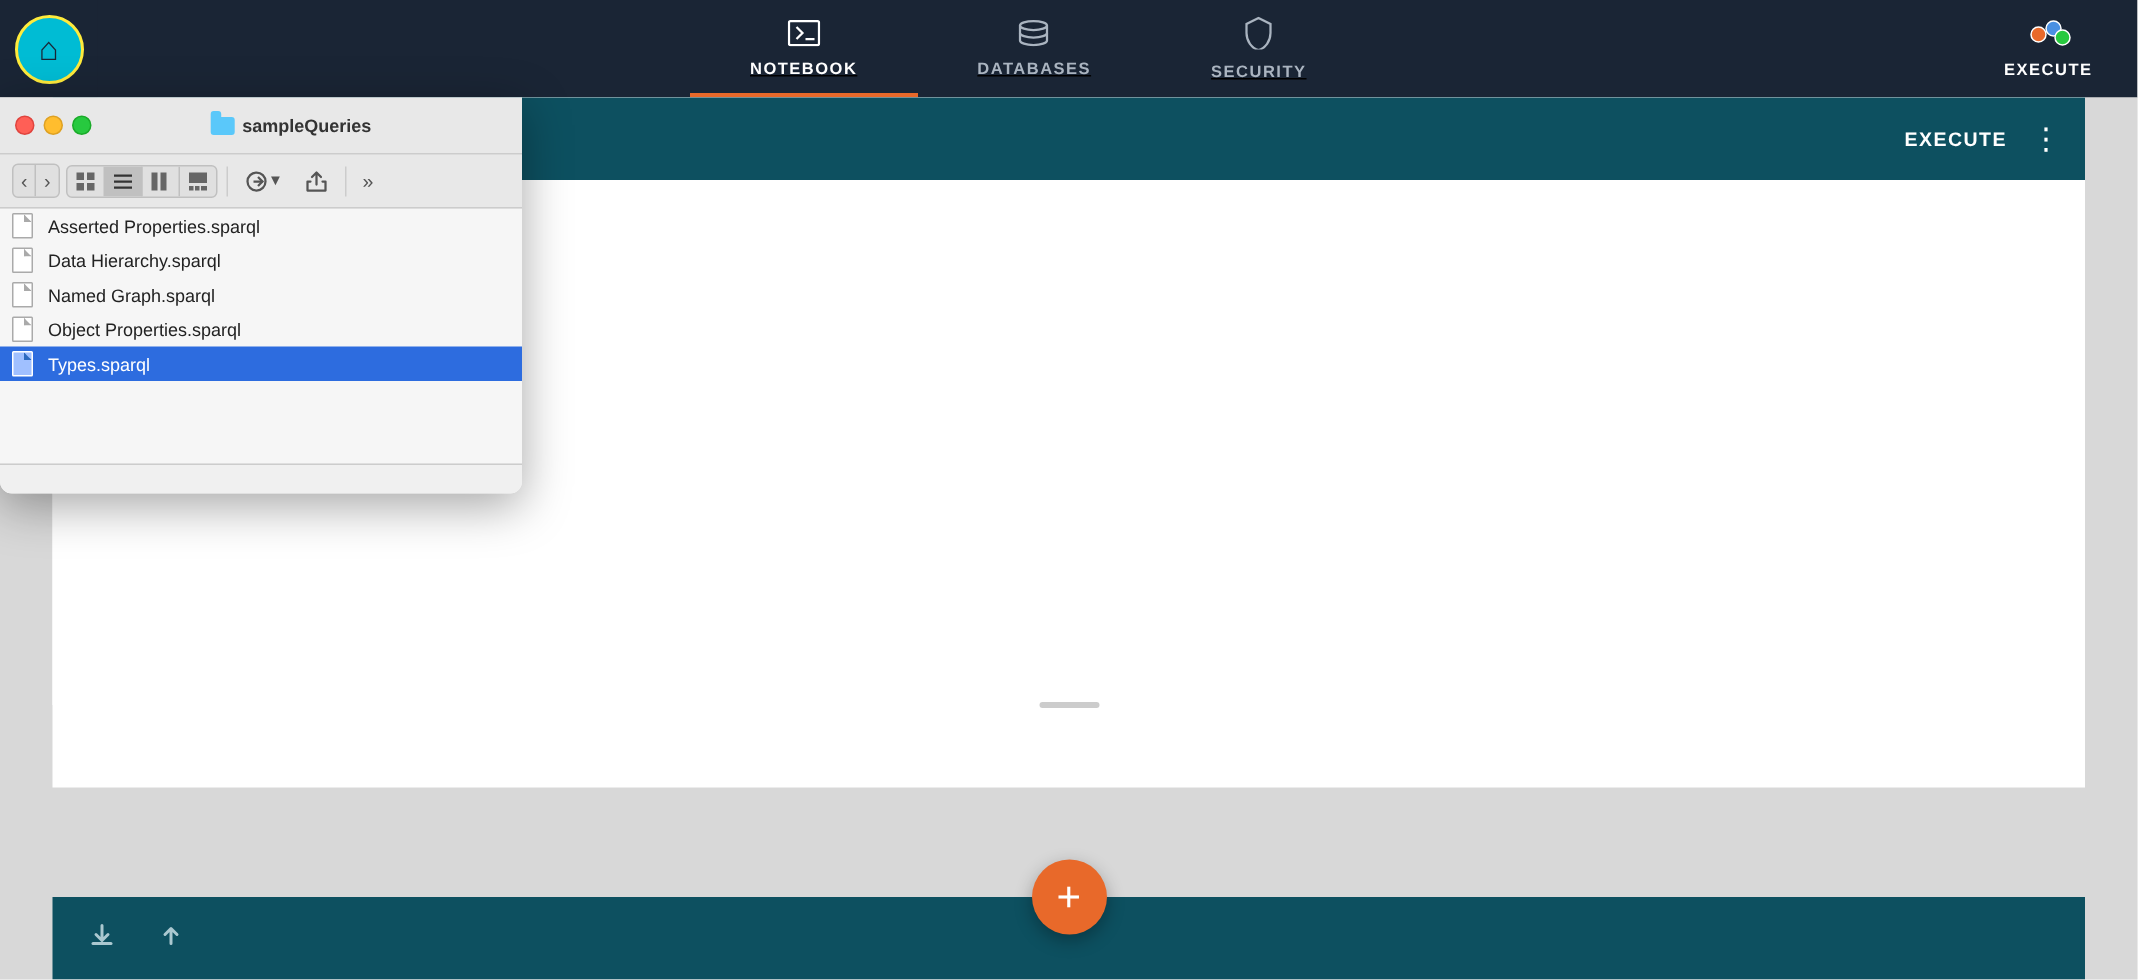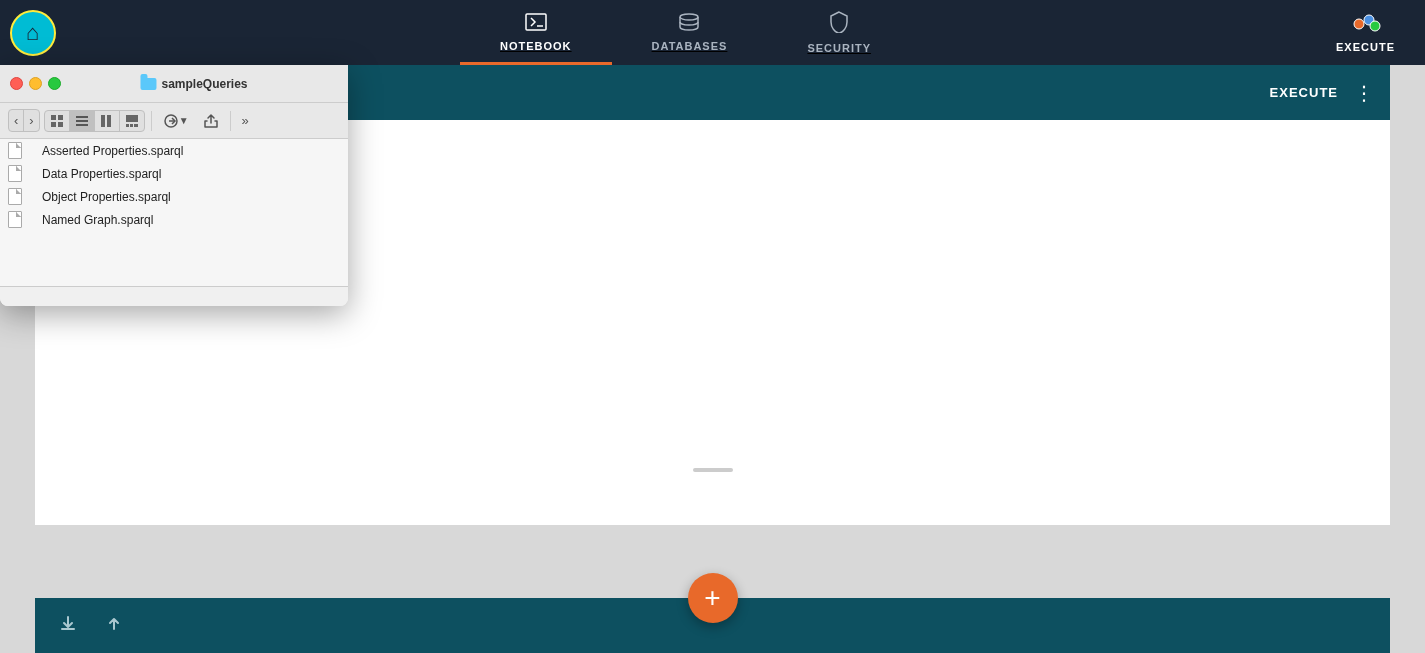--- a/index.html
+++ b/index.html
@@ -216,21 +216,21 @@
     .finder-list {
       list-style: none;
     }
     .finder-list-item {
       display: flex;
       align-items: center;
       padding: 3px 8px 3px 8px;
       font-size: 12px;
       color: #222;
       cursor: pointer;
-      gap: 20px;
+      gap: 10px;
     }
     .finder-list-item.selected {
       background: #2d6cdf;
       color: #fff;
     }
     .file-icon {
       width: 14px;
       height: 17px;
       background: #fff;
       border: 1px solid #aaa;
@@ -514,29 +514,33 @@
     </div>
 
 
     <ul class="finder-list">
       <li class="finder-list-item">
         <div class="file-icon"></div>
         <span>Asserted Properties.sparql</span>
       </li>
       <li class="finder-list-item">
         <div class="file-icon"></div>
-        <span>Data Properties.sparql</span>
+        <span>Data Hierarchy.sparql</span>
+      </li>
+      <li class="finder-list-item">
+        <div class="file-icon"></div>
+        <span>Named Graph.sparql</span>
       </li>
       <li class="finder-list-item">
         <div class="file-icon"></div>
         <span>Object Properties.sparql</span>
       </li>
-      <li class="finder-list-item">
-        <div class="file-icon"></div>
-        <span>Named Graph.sparql</span>
+      <li class="finder-list-item selected">
+        <div class="file-icon blue-file"></div>
+        <span>Types.sparql</span>
       </li>
     </ul>
 
     <div style="height: 55px;"></div>
     <div class="finder-footer"></div>
   </div>
 
   <button class="fab">+</button>
 </div>
 

